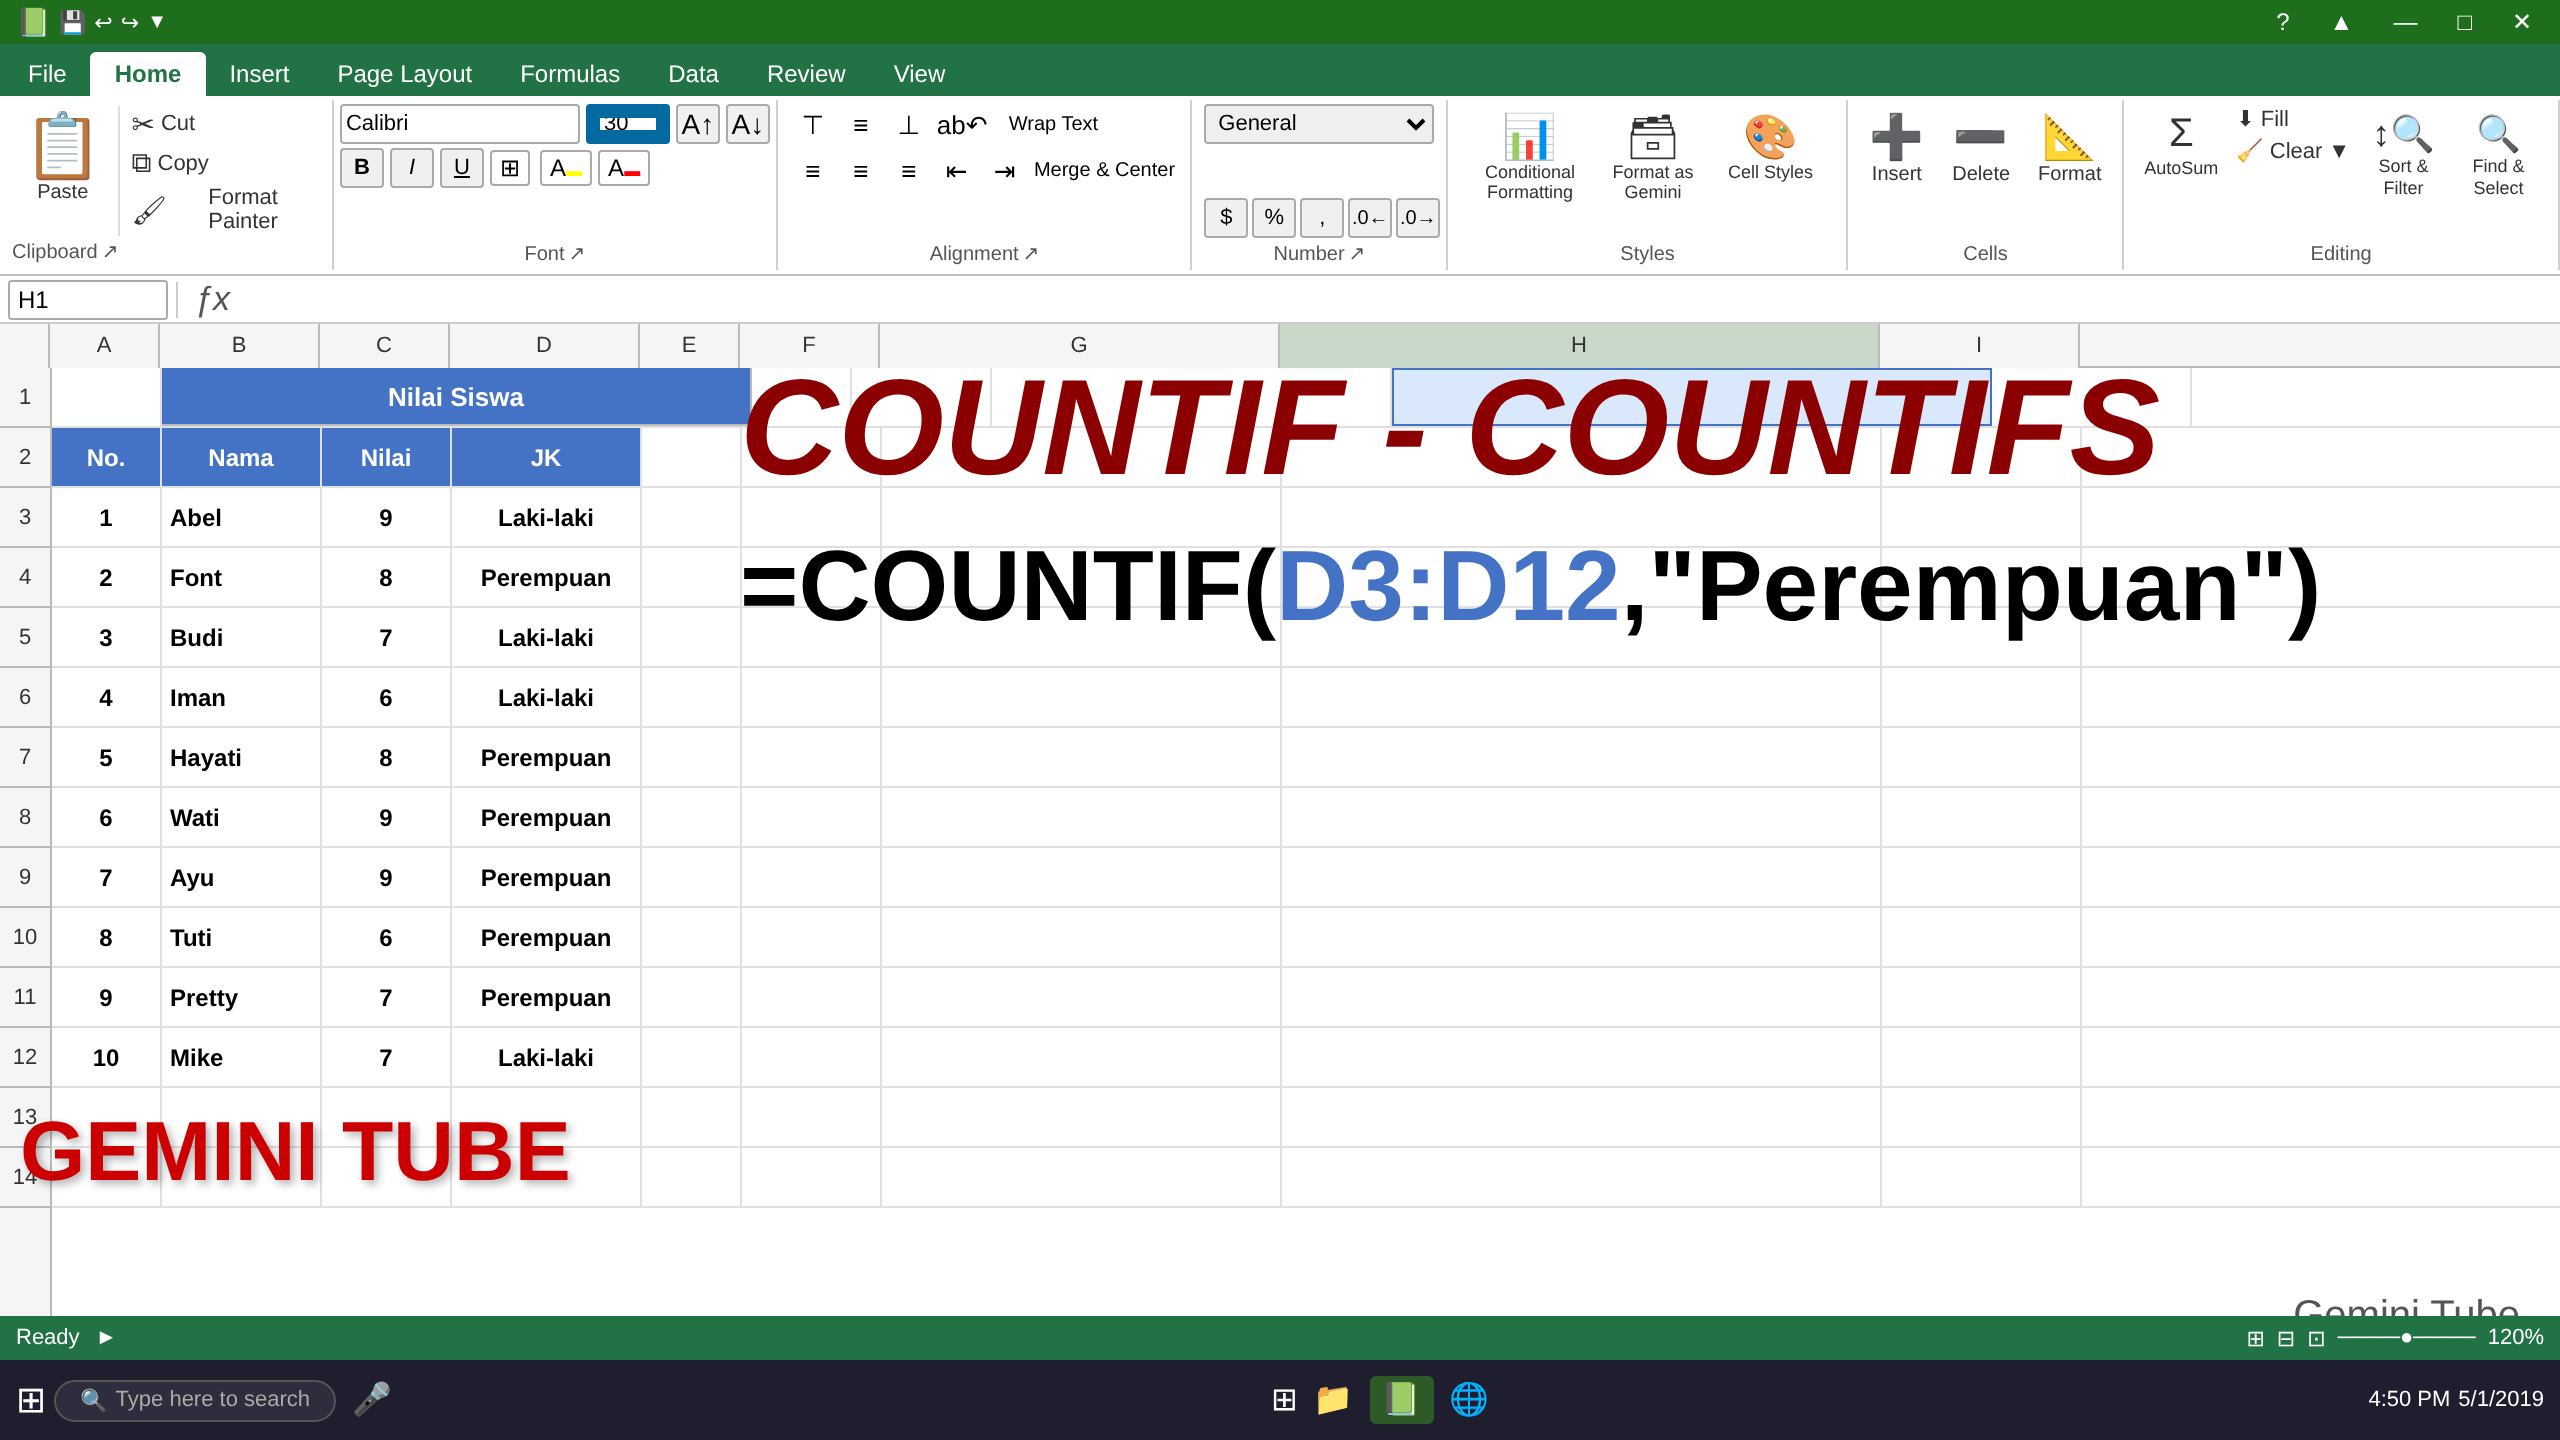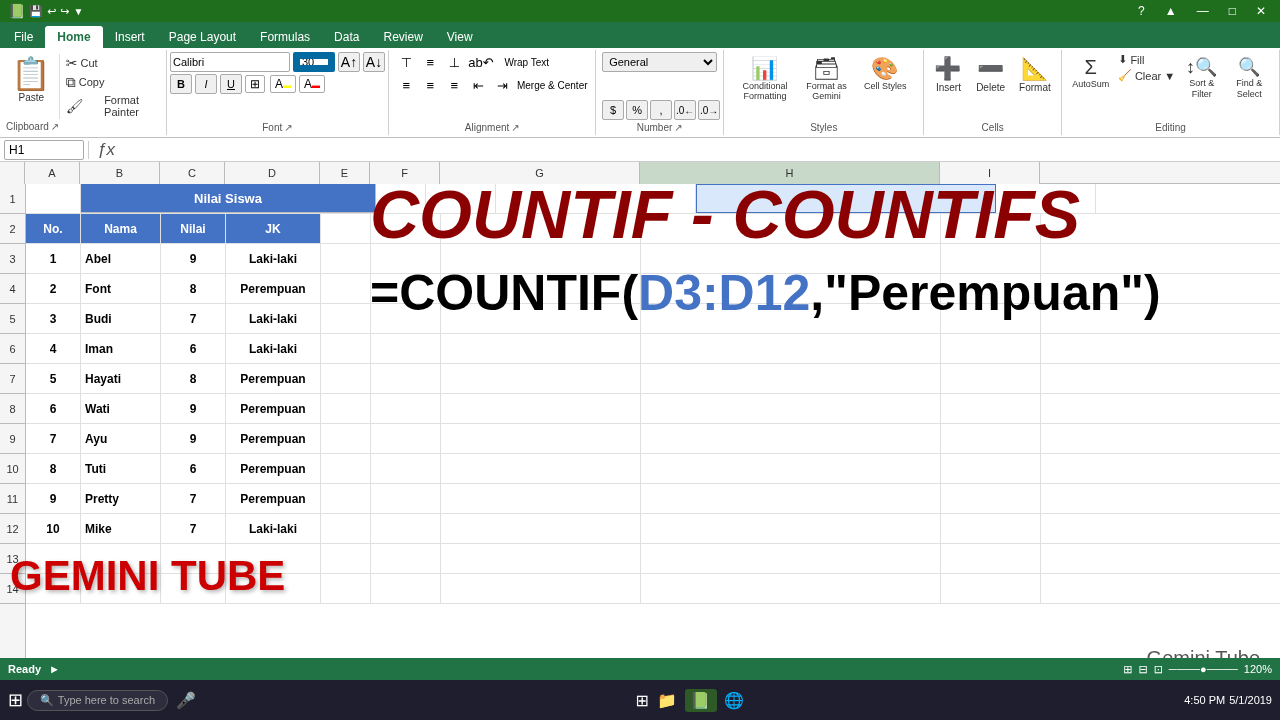--- a/index.html
+++ b/index.html
@@ -690,21 +690,21 @@
       <span style="cursor:pointer;">◄</span>
       <div style="width:300px; height:10px; background:#ccc; border-radius:3px; position:relative;">
         <div style="position:absolute; left:40%; width:30%; height:100%; background:#888; border-radius:3px;"></div>
       </div>
       <span style="cursor:pointer;">►</span>
     </div>
   </div>
 </div>
 
 <div style="position:absolute; bottom:40px; left:0; right:0; height:22px; background:#217346; display:flex; align-items:center; justify-content:space-between; padding:0 8px;">
-  <div style="display:flex; align-items:flex-end; gap:8px; color:white; font-size:11px;font-weight:bold;">
+  <div style="display:flex; align-items:flex-end; gap:8px; color:white; font-size:11px;">
     <span style="color:white;">Ready</span>
     <span style="color:white;">►</span>
   </div>
   <div style="display:flex; align-items:center; gap:6px; color:white; font-size:11px;">
     <span style="cursor:pointer;">⊞</span>
     <span style="cursor:pointer;">⊟</span>
     <span style="cursor:pointer;">⊡</span>
     <span style="cursor:pointer;">────●────</span>
     <span style="color:white;">120%</span>
   </div>

